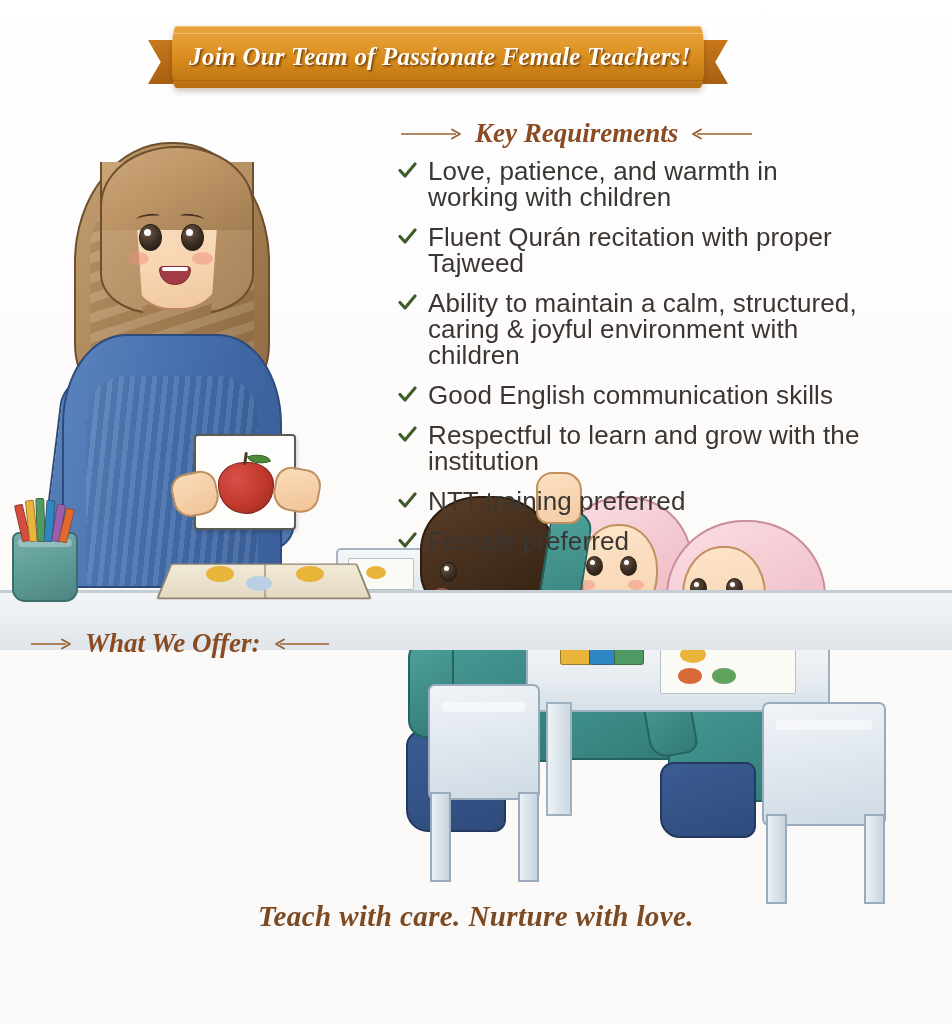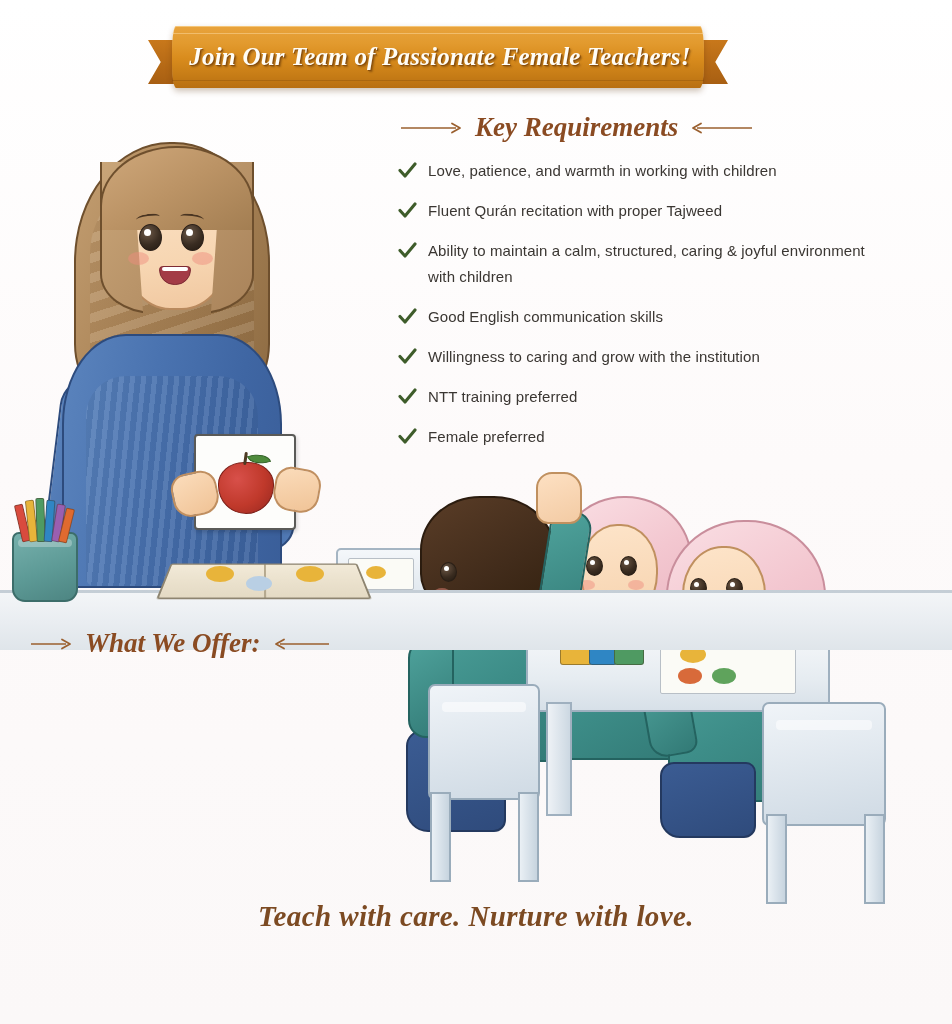--- a/index.html
+++ b/index.html
@@ -47,25 +47,25 @@
   .arr{height:12px;flex:0 0 auto;}
   .arr svg{display:block;}
 
   
   .list{list-style:none;margin:0;padding:0;}
   .li{display:flex;align-items:flex-start;gap:11px;}
   .chk{flex:0 0 auto;width:19px;height:19px;margin-top:3px;}
   .chk svg{display:block;}
   .li-txt{
     font-family:"Liberation Sans", sans-serif;
-    font-size:15px;line-height:26px;color:#3a3632;letter-spacing:.1px;}
+    font-size:26px;line-height:26px;color:#3a3632;letter-spacing:.1px;}
 
   #reqs{position:absolute;left:398px;top:158px;width:470px;}
   #reqs .li{margin-bottom:14px;}
-  #req-head{position:absolute;left:400px;top:112px;}
+  #req-head{position:absolute;left:400px;top:118px;}
 
   #offers{position:absolute;left:26px;top:664px;width:350px;}
   #offers .li{margin-bottom:15px;}
   #offer-head{position:absolute;left:30px;top:628px;}
 
   
   .tagline{position:absolute;left:0;right:0;top:900px;text-align:center;
     font-family:"Liberation Serif", serif;font-style:italic;font-weight:700;
     font-size:29px;color:#7c4a22;letter-spacing:.4px;}
 
@@ -380,21 +380,21 @@
           </svg>
         </span>
       <span class="li-txt">Good English communication skills</span>
     </li>
     <li class="li">
       <span class="chk">
           <svg width="19" height="19" viewBox="0 0 19 19">
             <path d="M2 9.5 L7 15 L17 3" stroke="#3e5c2a" stroke-width="3.1" fill="none" stroke-linecap="round" stroke-linejoin="round"></path>
           </svg>
         </span>
-      <span class="li-txt">Willingness to caring and grow with the institution</span>
+      <span class="li-txt">Respectful to learn and grow with the institution</span>
     </li>
     <li class="li">
       <span class="chk">
           <svg width="19" height="19" viewBox="0 0 19 19">
             <path d="M2 9.5 L7 15 L17 3" stroke="#3e5c2a" stroke-width="3.1" fill="none" stroke-linecap="round" stroke-linejoin="round"></path>
           </svg>
         </span>
       <span class="li-txt">NTT training preferred</span>
     </li>
     <li class="li">

